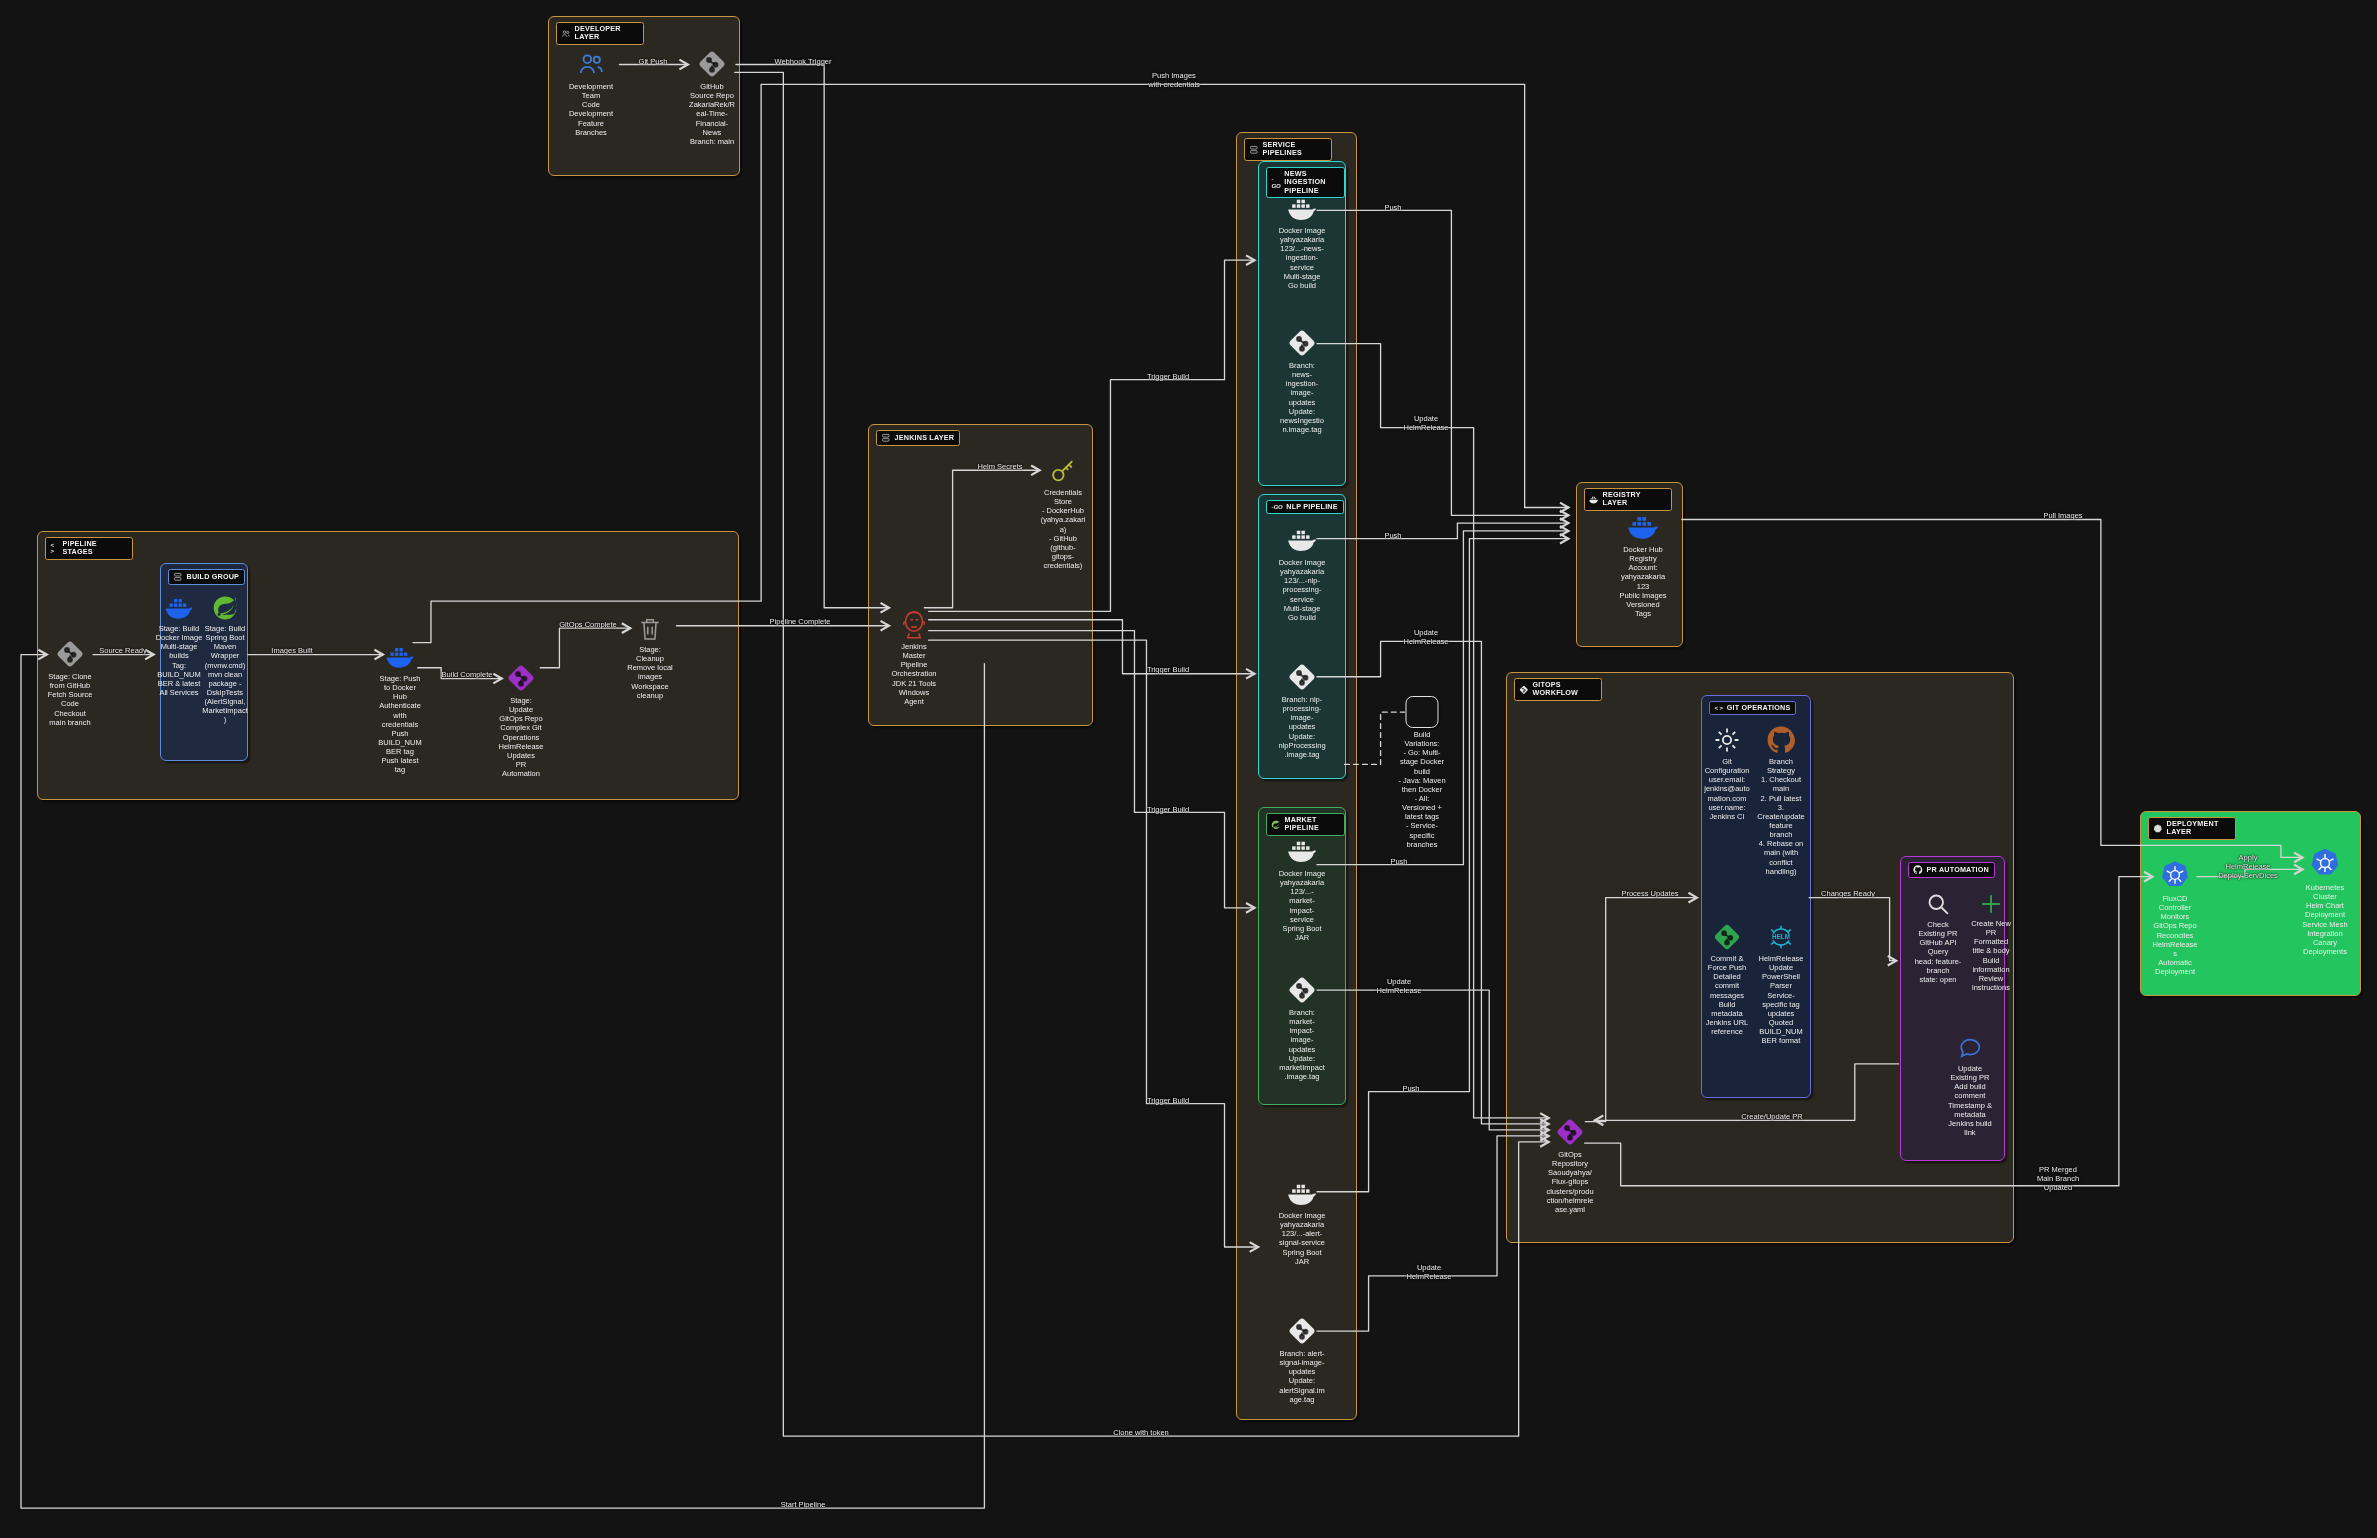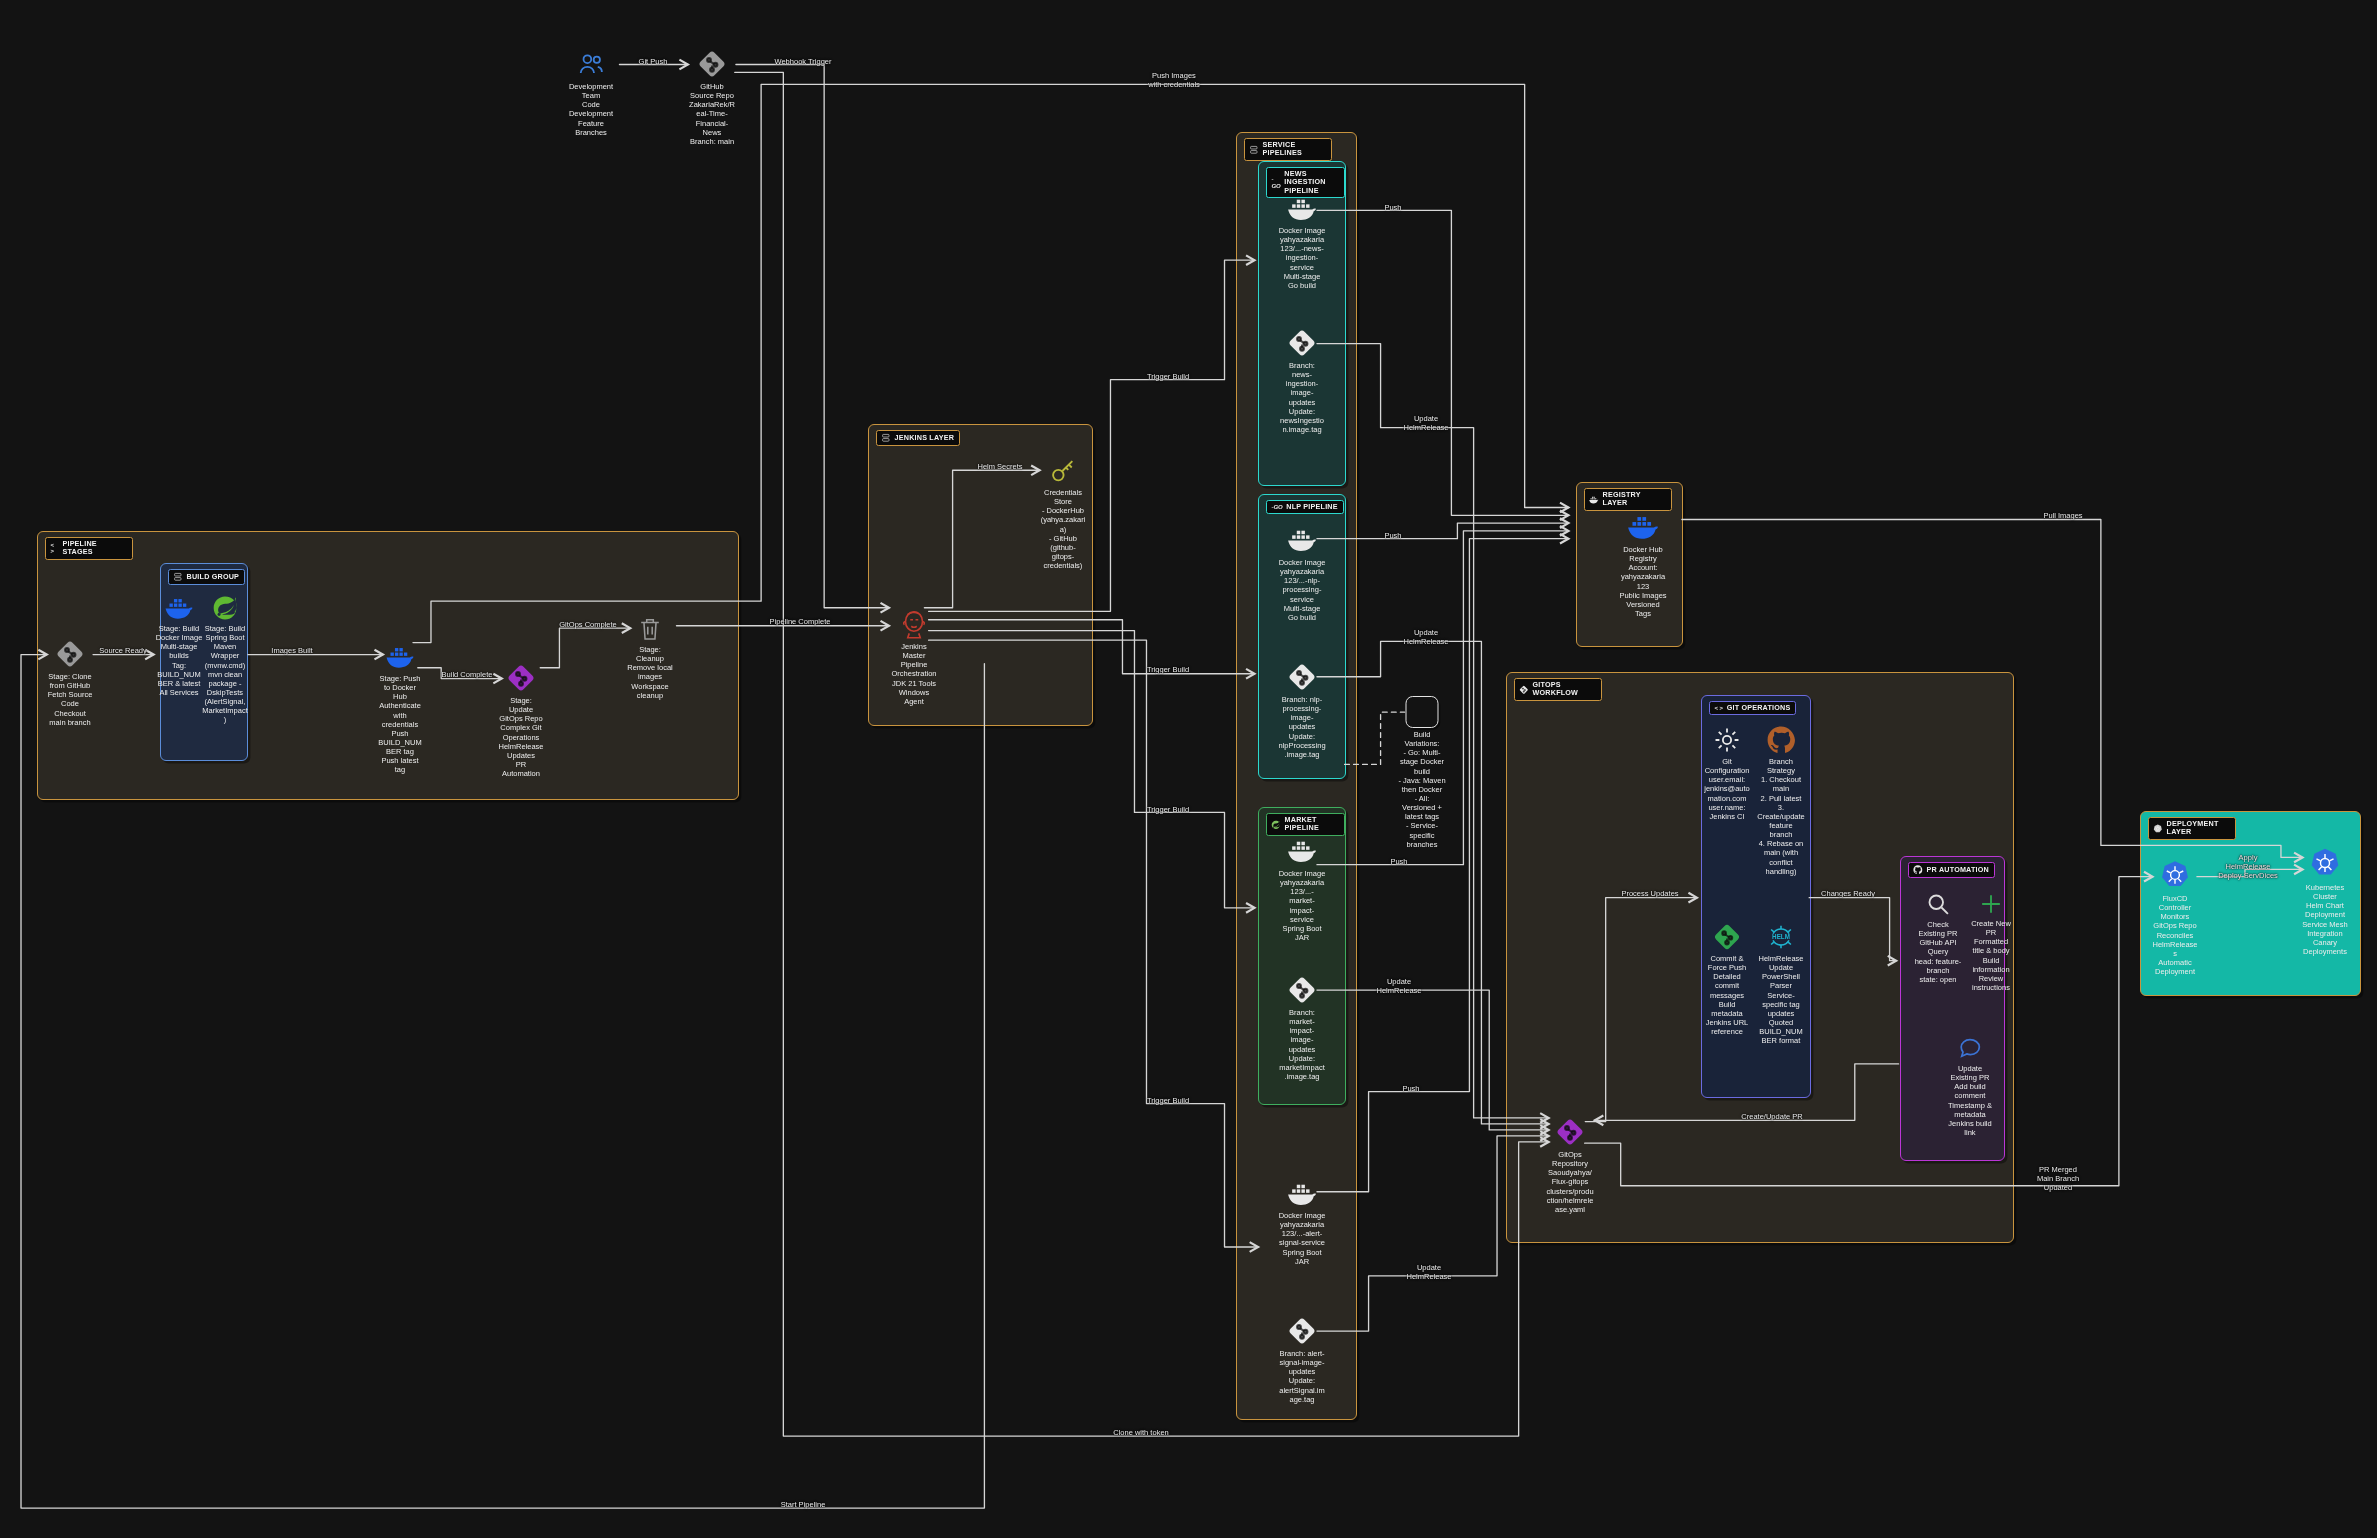--- a/index.html
+++ b/index.html
@@ -111,20 +111,28 @@
     <symbol id="s-layers" viewBox="0 0 24 24">
       <g fill="none" stroke="currentColor" stroke-width="1.6">
         <rect x="4" y="3.5" width="16" height="6.5" rx="2"></rect>
         <rect x="4" y="14" width="16" height="6.5" rx="2"></rect>
       </g>
     </symbol>
   </defs>
 </svg>
 
 <div id="wrap" style="transform: scale(1);">
+  <div class="container" style="left: 548px; top: 16px; width: 190px; height: 158px; border-color: rgb(201, 148, 62); background: rgb(43, 40, 34);">
+      <div class="chip" style="border-color: rgb(201, 148, 62);">
+        <svg width="9.6" height="9.6" style="color: rgb(232, 232, 232);" viewBox="0 0 16 16">
+          <use href="#s-people"></use>
+        </svg>
+        <span>DEVELOPER LAYER</span>
+      </div>
+    </div>
     <div class="container" style="left: 37px; top: 531px; width: 700px; height: 267px; border-color: rgb(201, 148, 62); background: rgb(43, 40, 34);">
       <div class="chip" style="border-color: rgb(201, 148, 62);">
         <span class="tglyph" style="font-style: normal;">&lt; &gt;</span>
         <span>PIPELINE STAGES</span>
       </div>
     </div>
     <div class="container" style="left: 868px; top: 424px; width: 223px; height: 300px; border-color: rgb(201, 148, 62); background: rgb(43, 40, 34);">
       <div class="chip" style="border-color: rgb(201, 148, 62);">
         <svg width="9.6" height="9.6" style="color: rgb(232, 232, 232);" viewBox="0 0 16 16">
           <use href="#s-layers"></use>
@@ -149,21 +157,21 @@
       </div>
     </div>
     <div class="container" style="left: 1506px; top: 672px; width: 506px; height: 569px; border-color: rgb(201, 148, 62); background: rgb(43, 40, 34);">
       <div class="chip" style="border-color: rgb(201, 148, 62);">
         <svg width="9.6" height="9.6" style="color: rgb(232, 232, 232);" viewBox="0 0 16 16">
           <use href="#s-git"></use>
         </svg>
         <span>GITOPS WORKFLOW</span>
       </div>
     </div>
-    <div class="container" style="left: 2140px; top: 811px; width: 219px; height: 183px; border-color: rgb(201, 148, 62); background: #14b8a6;">
+    <div class="container" style="left: 2140px; top: 811px; width: 219px; height: 183px; border-color: rgb(201, 148, 62); background: #22c55e;">
       <div class="chip" style="border-color: rgb(201, 148, 62);">
         <svg width="9.6" height="9.6" style="color: rgb(207, 207, 207);" viewBox="0 0 16 16">
           <use href="#s-k8s"></use>
         </svg>
         <span>DEPLOYMENT LAYER</span>
       </div>
     </div>
     <div class="container" style="left: 160px; top: 563px; width: 86px; height: 196px; border-color: rgb(91, 141, 217); background: rgb(31, 42, 64);">
       <div class="chip" style="border-color: rgb(91, 141, 217);">
         <svg width="9.6" height="9.6" style="color: rgb(232, 232, 232);" viewBox="0 0 16 16">

